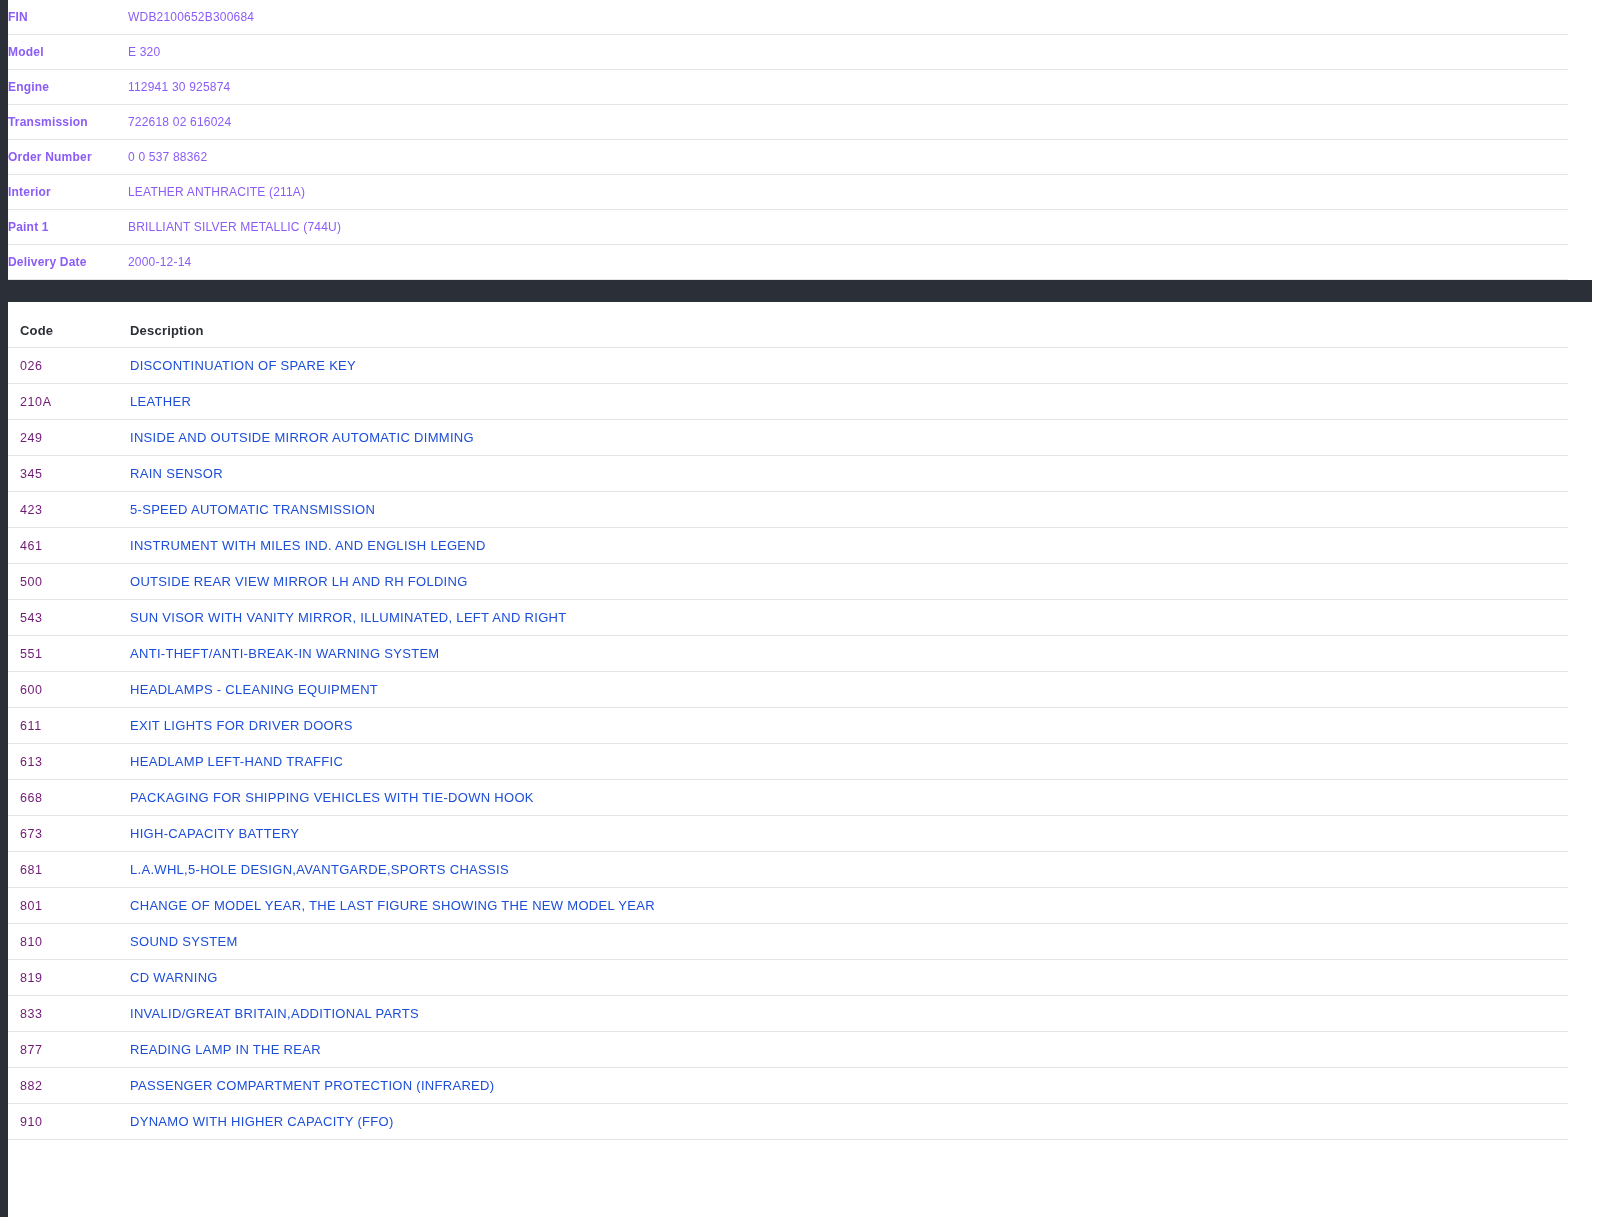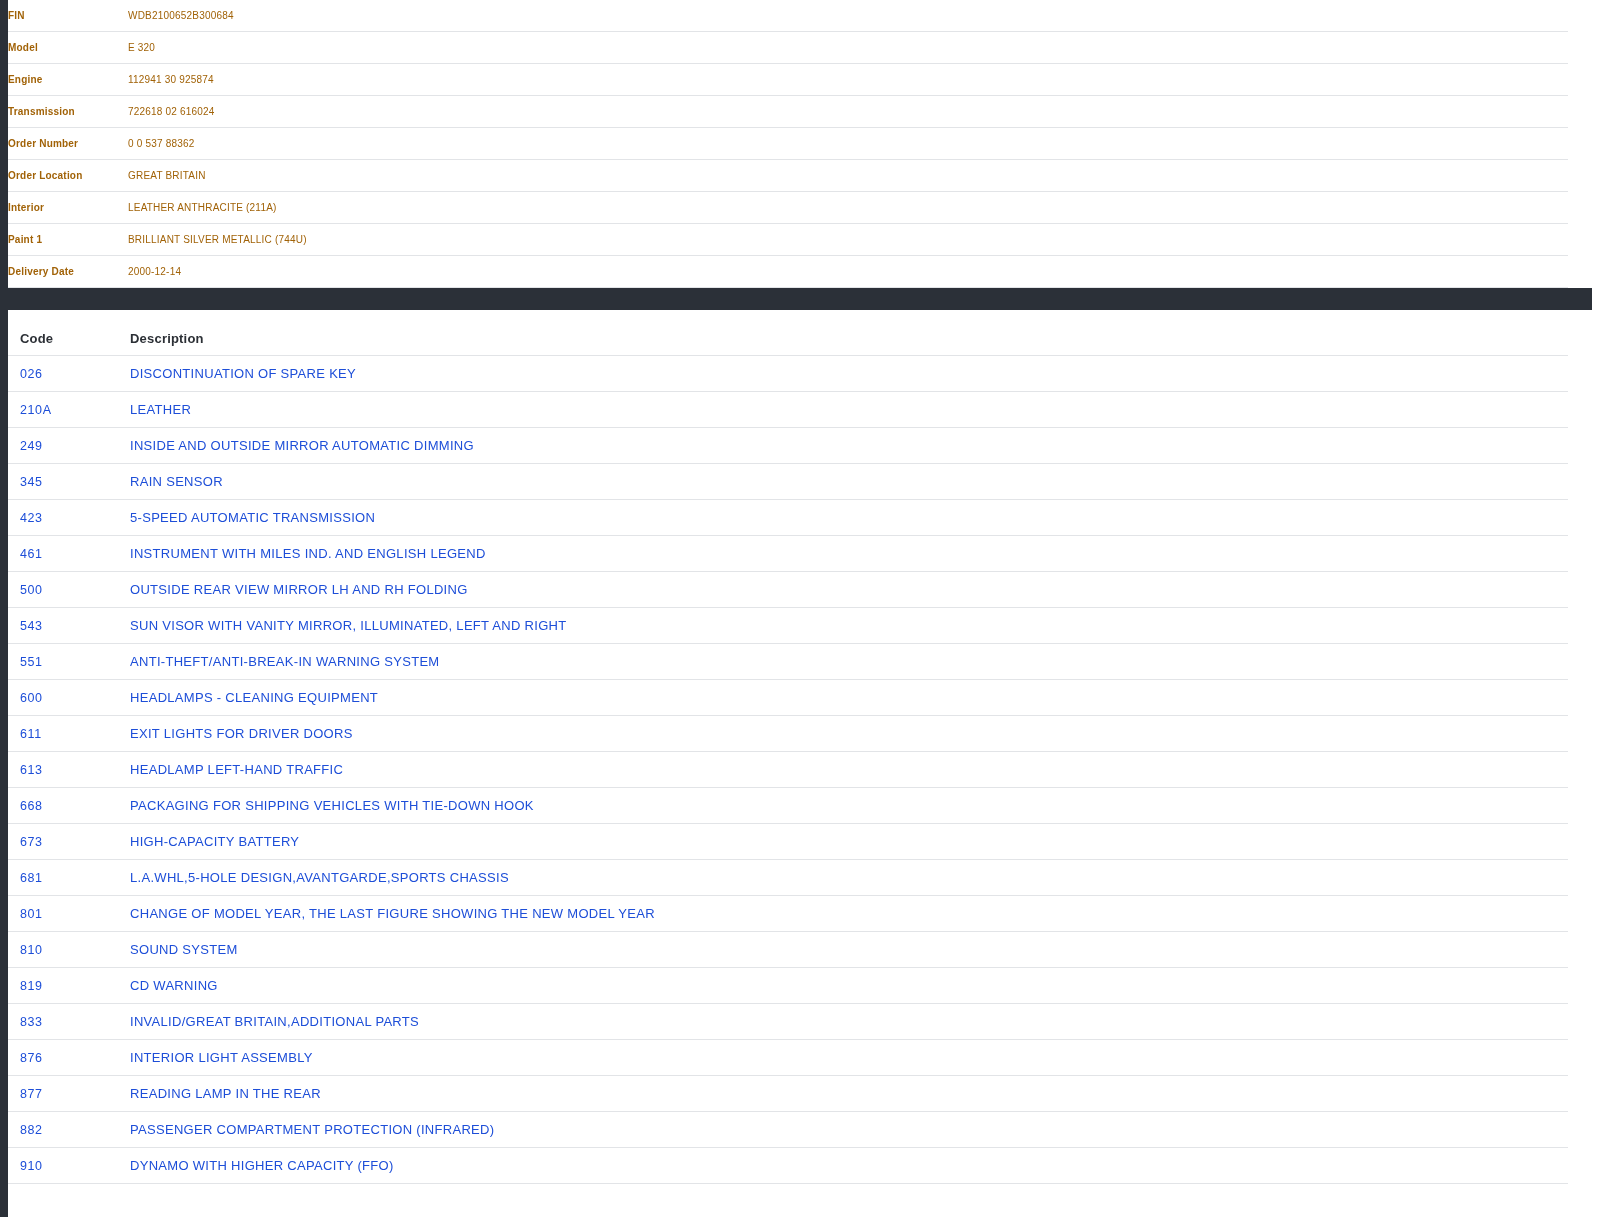--- a/index.html
+++ b/index.html
@@ -30,22 +30,22 @@
   table.spec-table {
     width: 100%;
     border-collapse: collapse;
     table-layout: fixed;
   }
   table.spec-table tr {
     border-bottom: 1px solid #e2e4e7;
   }
   table.spec-table td {
     padding: 10px 0 10px 0;
-    font-size: 10px;
-    color: #a16207;
+    font-size: 12px;
+    color: #8b5cf6;
     vertical-align: middle;
     letter-spacing: 0.2px;
   }
   td.label-cell {
     width: 120px;
     padding-left: 12px;
     font-weight: 600;
     color: #2c3036;
     font-size: 13px;
   }
@@ -96,21 +96,21 @@
   }
   table.codes-table td {
     padding: 10px 0 10px 0;
     font-size: 13px;
     color: #1d4ed8;
     letter-spacing: 0.25px;
   }
   table.codes-table td.code-col {
     font-size: 12.5px;
     letter-spacing: 0.6px;
-    color: #1d4ed8;
+    color: #701a75;
   }
   table.codes-table td.desc-col {
     font-size: 13px;
     letter-spacing: 0.3px;
   }
 </style>
 </head>
 <body>
 
 <div class="page">
@@ -130,24 +130,20 @@
           <td class="label-cell">Engine</td>
           <td class="value-cell">112941 30 925874</td>
         </tr>
         <tr>
           <td class="label-cell">Transmission</td>
           <td class="value-cell">722618 02 616024</td>
         </tr>
         <tr>
           <td class="label-cell">Order Number</td>
           <td class="value-cell">0 0 537 88362</td>
-        </tr>
-        <tr>
-          <td class="label-cell">Order Location</td>
-          <td class="value-cell">GREAT BRITAIN</td>
         </tr>
         <tr>
           <td class="label-cell">Interior</td>
           <td class="value-cell">LEATHER ANTHRACITE (211A)</td>
         </tr>
         <tr>
           <td class="label-cell">Paint 1</td>
           <td class="value-cell">BRILLIANT SILVER METALLIC (744U)</td>
         </tr>
         <tr>
@@ -239,24 +235,20 @@
         </tr>
         <tr>
           <td class="code-col">819</td>
           <td class="desc-col">CD WARNING</td>
         </tr>
         <tr>
           <td class="code-col">833</td>
           <td class="desc-col">INVALID/GREAT BRITAIN,ADDITIONAL PARTS</td>
         </tr>
         <tr>
-          <td class="code-col">876</td>
-          <td class="desc-col">INTERIOR LIGHT ASSEMBLY</td>
-        </tr>
-        <tr>
           <td class="code-col">877</td>
           <td class="desc-col">READING LAMP IN THE REAR</td>
         </tr>
         <tr>
           <td class="code-col">882</td>
           <td class="desc-col">PASSENGER COMPARTMENT PROTECTION (INFRARED)</td>
         </tr>
         <tr>
           <td class="code-col">910</td>
           <td class="desc-col">DYNAMO WITH HIGHER CAPACITY (FFO)</td>

